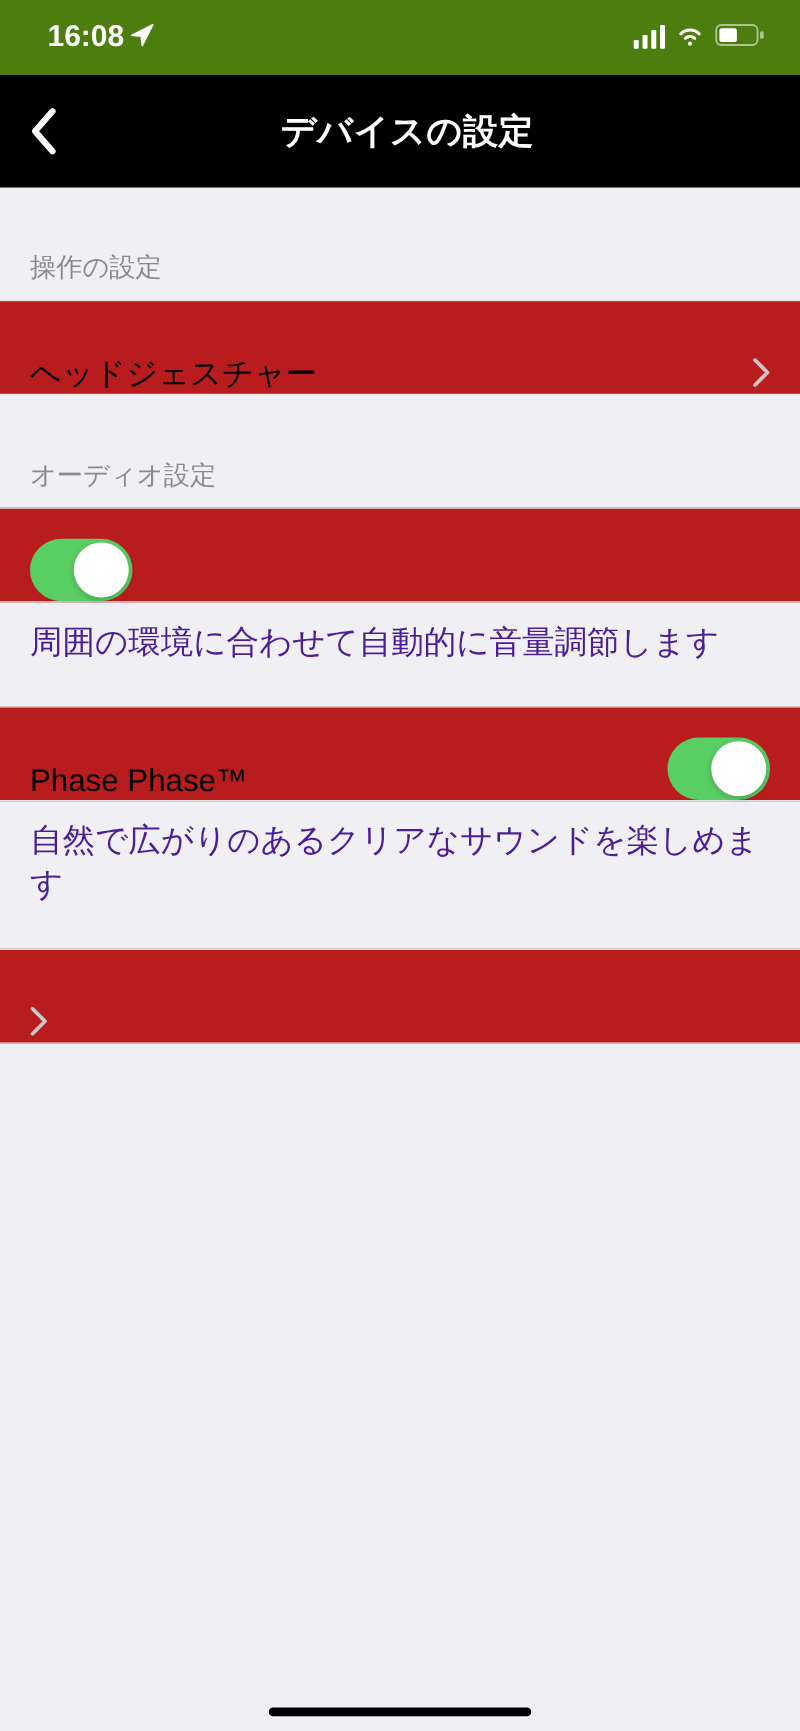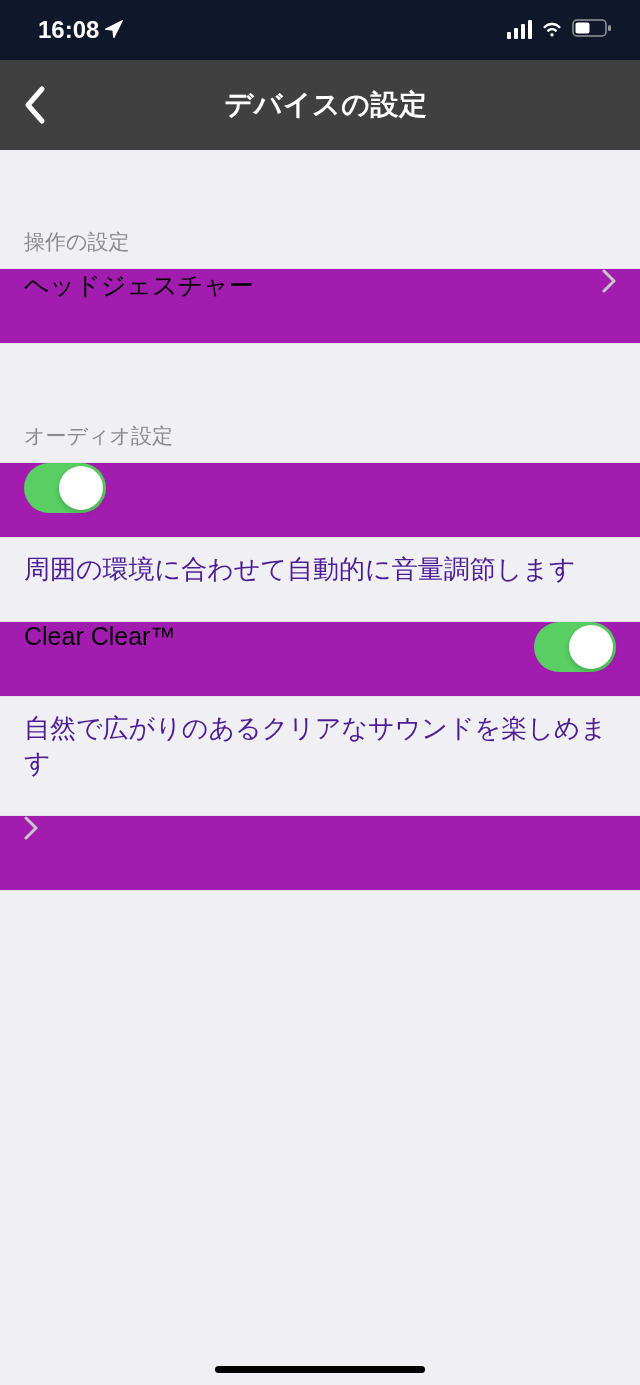--- a/index.html
+++ b/index.html
@@ -6,42 +6,42 @@
   html, body {
     width: 640px;
     height: 1385px;
     font-family: -apple-system, "Hiragino Sans", "Hiragino Kaku Gothic ProN", sans-serif;
     background: #efeff4;
     overflow: hidden;
     position: relative;
   }
   .status-bar {
     height: 60px;
-    background: #0f172a;
+    background: #4d7c0f;
     display: flex;
     align-items: center;
     justify-content: space-between;
     padding: 0 28px 0 38px;
     color: #fff;
   }
   .status-left {
     display: flex;
     align-items: center;
     gap: 6px;
     font-size: 24px;
     font-weight: 600;
   }
   .status-right {
     display: flex;
     align-items: center;
     gap: 8px;
   }
   .nav-bar {
     height: 90px;
-    background: #404040;
+    background: #000000;
     display: flex;
     align-items: center;
     justify-content: center;
     position: relative;
     color: #fff;
     padding-left: 12px;
   }
   .back-btn {
     position: absolute;
     left: 14px;
@@ -56,28 +56,27 @@
   }
   .nav-title {
     font-size: 28px;
     font-weight: 700;
     letter-spacing: 0.5px;
   }
   .section-header {
     padding: 50px 24px 12px 24px;
     font-size: 21px;
     color: #8a8a8e;
-    margin-top: 28px;
   }
   .row {
-    background: #a21caf;
+    background: #b91c1c;
     min-height: 76px;
     padding: 0 24px;
     display: flex;
-    align-items: flex-start;
+    align-items: flex-end;
     justify-content: space-between;
     border-top: 1px solid #e3e3e6;
     border-bottom: 1px solid #e3e3e6;
     cursor: pointer;
   }
   .row-label {
     font-size: 25px;
     color: #000;
     font-weight: 400;
   }
@@ -192,21 +191,21 @@
 <div class="section-header">オーディオ設定</div>
 
 <div class="row">
   <div class="toggle on">
     <div class="toggle-knob"></div>
   </div>
 </div>
 <div class="footer-text">周囲の環境に合わせて自動的に音量調節します</div>
 
 <div class="row">
-  <span class="row-label">Clear Clear™</span>
+  <span class="row-label">Phase Phase™</span>
   <div class="toggle on">
     <div class="toggle-knob"></div>
   </div>
 </div>
 <div class="footer-text">自然で広がりのあるクリアなサウンドを楽しめます</div>
 
 <div class="row">
   <span class="chevron">
     <svg width="14" height="24" viewBox="0 0 14 24">
         <polyline points="2,2 12,12 2,22" fill="none" stroke="#c7c7cc" stroke-width="3" stroke-linecap="round" stroke-linejoin="round"></polyline>

